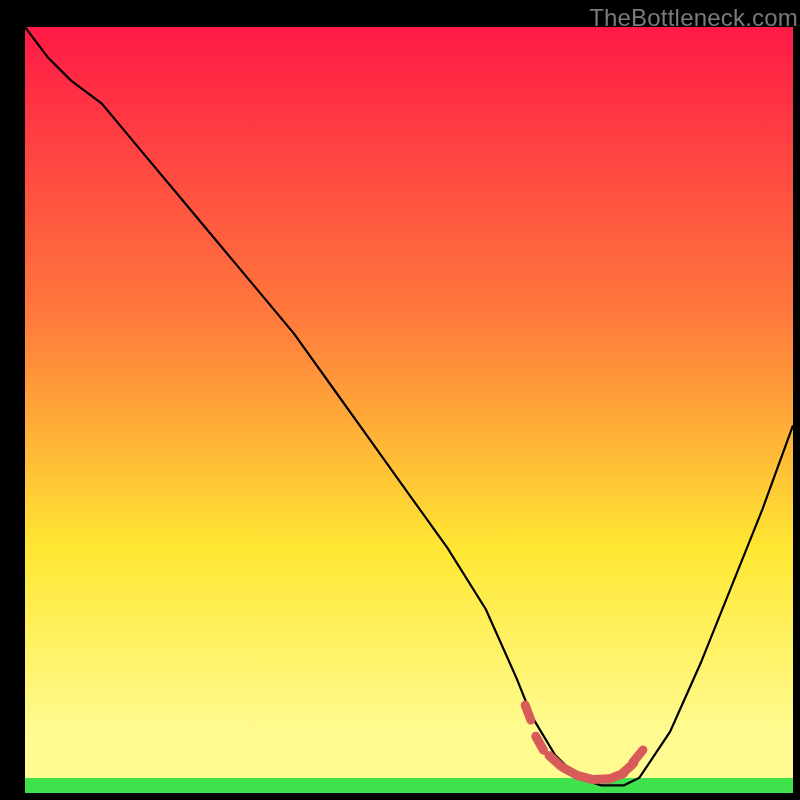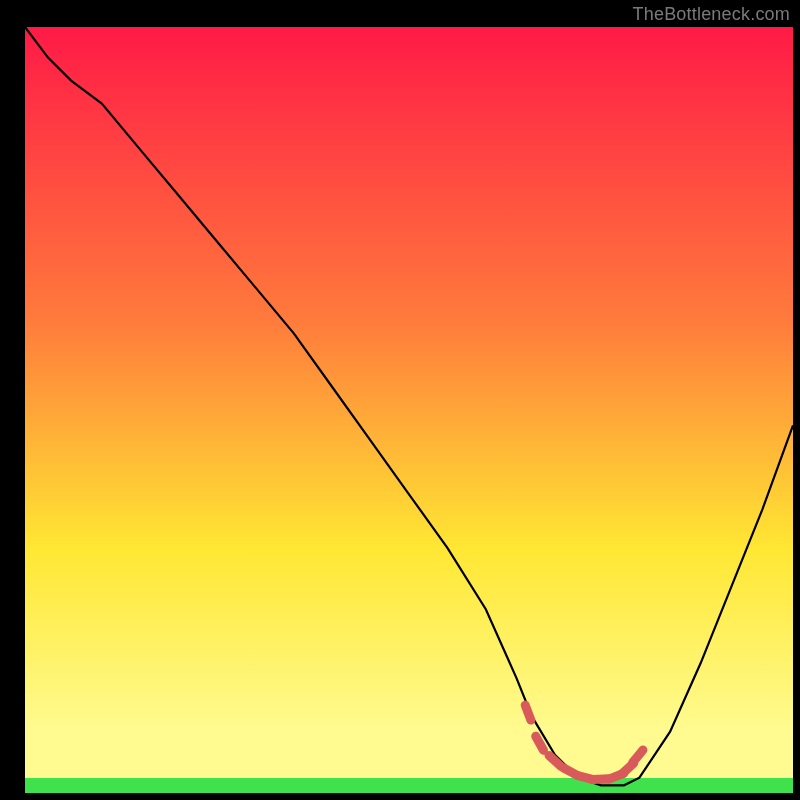--- a/index.html
+++ b/index.html
@@ -11,23 +11,23 @@
     overflow: hidden;
   }
   .container {
     position: relative;
     width: 800px;
     height: 800px;
   }
   .watermark {
     position: absolute;
     top: 4px;
-    right: 10px;
+    right: 2px;
     font-family: Arial, Helvetica, sans-serif;
-    font-size: 18px;
+    font-size: 24px;
     color: #7a7a7a;
     letter-spacing: 0.2px;
     z-index: 10;
   }
   svg.chart {
     position: absolute;
     left: 0;
     top: 0;
     width: 800px;
     height: 800px;

